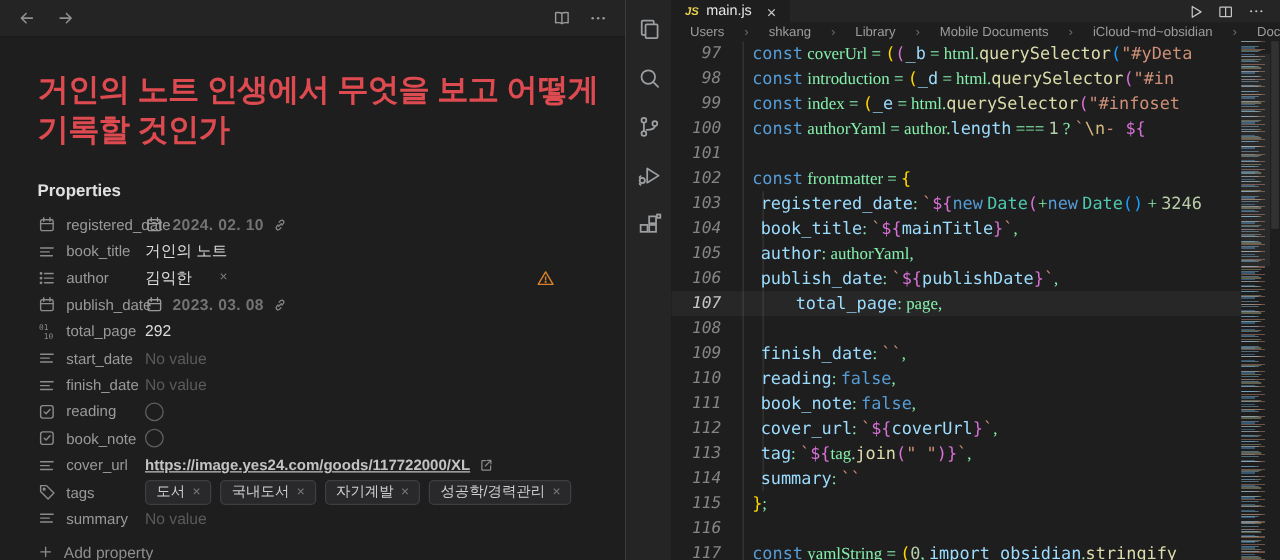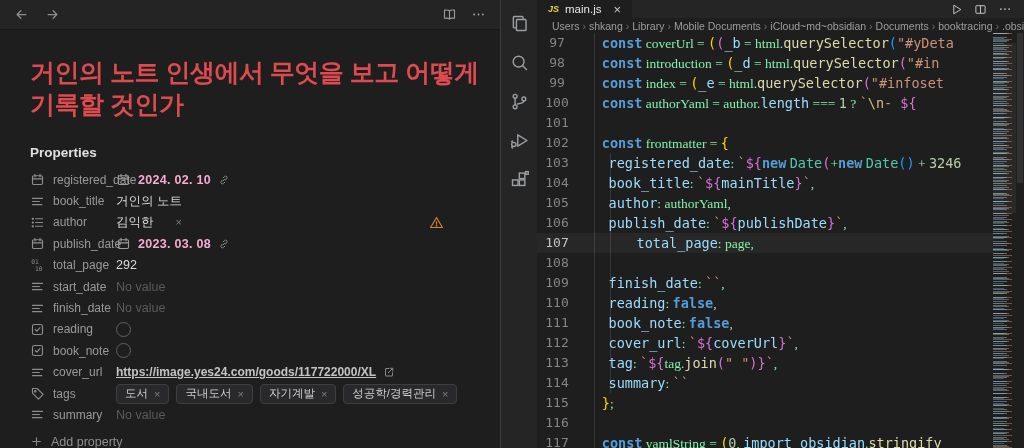--- a/index.html
+++ b/index.html
@@ -25,21 +25,21 @@
     color:var(--title-accent); font-size:25px; line-height:32px; font-weight:700;
     letter-spacing:-0.5px; margin-top:10px; width:452px; word-break:break-all;
   }
   .props-heading { color:#e0e0e0; font-weight:700; font-size:13.5px; margin-top:25px; margin-bottom:9px; }
   .prow { display:flex; align-items:center; height:21.4px; }
   .pkey { width:86px; flex:none; display:flex; align-items:center; gap:8px; color:#9a9a9a; font-size:12px; }
   .picon { color:#8c8c8c; flex:none; display:flex; }
   .picon.small { color:#9a9a9a; }
   .picon.dim { color:#8a8a8a; }
   .pval { flex:1; display:flex; align-items:center; gap:7px; font-size:12.5px; color:#dcdcdc; min-width:0; }
-  .vdate { font-weight:600; color:#f9a8d4; letter-spacing:0.3px; }
+  .vdate { font-weight:600; color:#737373; letter-spacing:0.3px; }
   .novalue { color:#5b5b5b; }
   .listitem { display:inline-flex; align-items:center; gap:22px; }
   .x { color:#7d7d7d; font-size:11px; cursor:pointer; }
   .toggle { width:15px; height:15px; border:1.5px solid #606060; border-radius:50%; }
   a.url { color:#c3c3c3; text-decoration:underline; font-size:12px; white-space:nowrap;font-weight:bold; }
   .pill {
     display:inline-flex; align-items:center; gap:6px;
     background:#29292c; border:1px solid #3e3e42; border-radius:4px;
     padding:1.5px 8px; font-size:11.5px; color:#cfcfcf; white-space:nowrap;
   }
@@ -59,35 +59,35 @@
   .editor { flex:1; position:relative; background:#1e1e1e; min-width:0; }
   .tabbar { height:18px; background:#252526; display:flex; align-items:stretch; }
   .tab {
     background:#1e1e1e; display:flex; align-items:center; gap:6px; padding:0 11px;
     font-size:11.5px; color:#e6e6e6;
   }
   .jsicon { color:var(--js-icon); font-weight:700; font-size:9px; font-style:italic; }
   .tabclose { color:#c8c8c8; font-size:13px; line-height:1; margin-left:6px; cursor:pointer; }
   .tab-actions { margin-left:auto; display:flex; align-items:center; gap:11px; color:#c5c5c5; padding-right:12px; }
   .breadcrumbs {
-    height:15px; display:flex; align-items:center; gap:3px; padding-left:15px;
+    height:15px; display:flex; align-items:center; gap:16px; padding-left:15px;
     font-size:10.5px; color:#9d9d9d; white-space:nowrap; overflow:hidden;
   }
   .crumb-sep { color:#6d6d6d; }
 
   .codewrap {
     position:absolute; top:33px; bottom:0; left:0; right:31px; overflow:hidden;
     font-family:"DejaVu Sans Mono", monospace; font-size:13.5px; line-height:20px;
   }
   .cl { display:flex; height:20px; white-space:pre; position:relative; }
   .cl.cur { background:rgba(255,255,255,0.045);gap:28px; }
-  .ln { width:40px; flex:none; text-align:center; color:#858585; font-size:13px; }
+  .ln { width:40px; flex:none; text-align:right; color:#858585; font-size:13px;font-style:italic; }
   .cl.cur .ln { color:#c6c6c6; }
   .ct { padding-left:18px; }
-  .kw  { color:var(--keyword);font-weight:bold; }
+  .kw  { color:var(--keyword); }
   .pln { color:#86efac;font-family:Liberation Serif, serif; }
   .vbl { color:var(--variable); }
   .fn  { color:var(--function); }
   .str { color:var(--string); }
   .num { color:var(--number-literal); }
   .cls { color:var(--class-name); }
   .pk  { color:var(--template-punct); }
   .esc { color:#d7ba7d; }
   .b1  { color:var(--bracket-gold); }
   .b2  { color:var(--bracket-magenta); }

